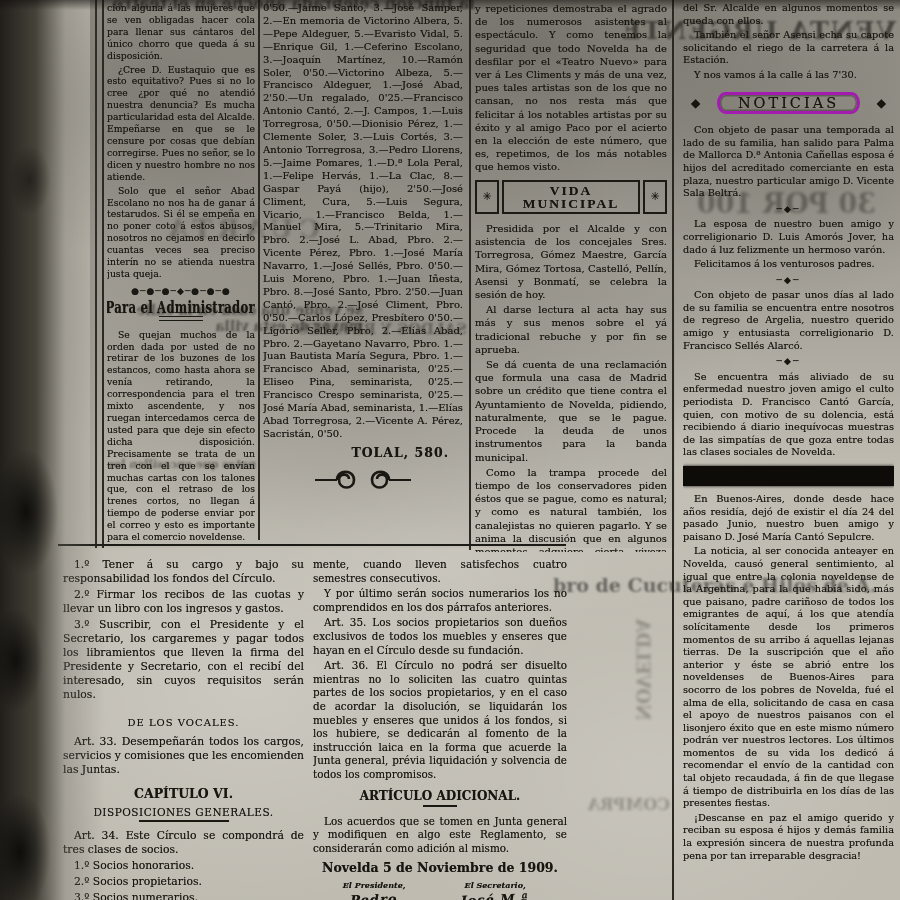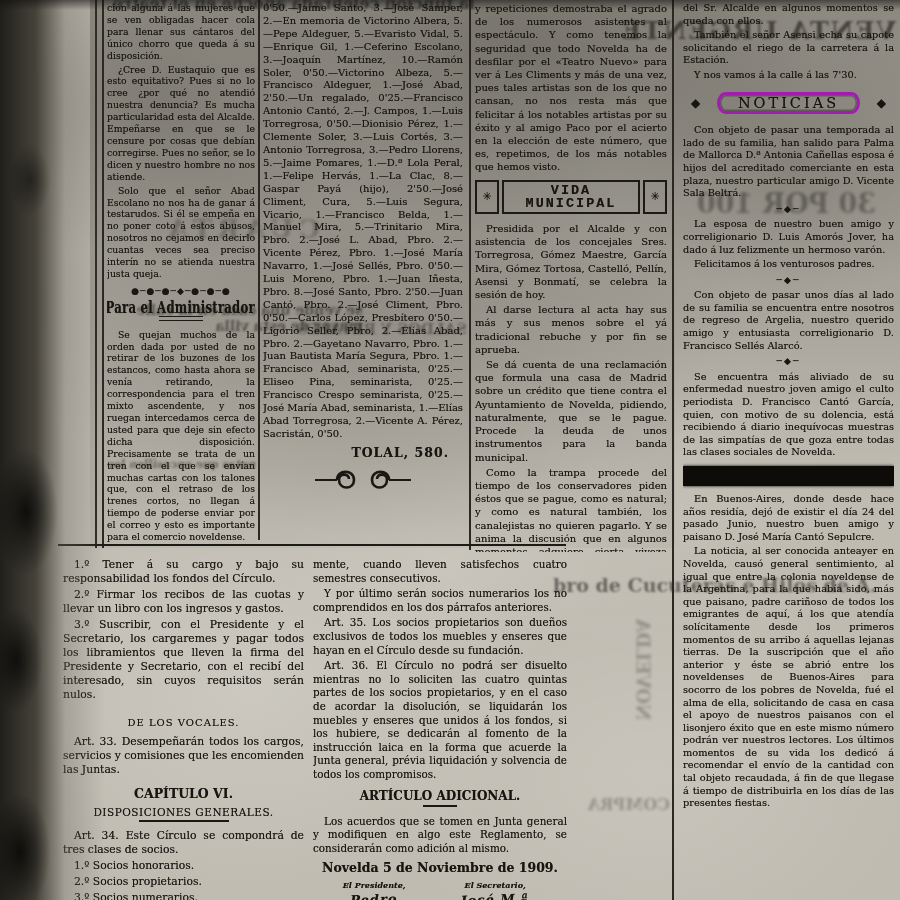--- a/index.html
+++ b/index.html
@@ -45,21 +45,21 @@
   .bl{left:63px;top:558px;width:241px;height:342px;font-size:10.8px;line-height:14px;}
   .bm{left:313px;top:558px;width:254px;height:342px;font-size:10.4px;line-height:13.6px;}
 
   .chain{ text-align:center;text-indent:0;font-size:9px;letter-spacing:1px;margin:6px 0 2px;color:#1a1813;}
   .sec-head{display:block;text-align:center;font-weight:bold;font-size:11.5px;white-space:nowrap;
     transform:scale(1.02,1.45);transform-origin:center top;margin:2px 0 10px;letter-spacing:.2px;}
   .sec-head-under{width:44px;height:3px;border-top:1px solid #1a1813;border-bottom:1px solid #1a1813;margin:-6px auto 8px;}
 
   .vm-wrap{display:flex;align-items:stretch;gap:3px;margin:6px 0 8px;text-indent:0;}
   .vm-box{border:2px solid #1c1a15;padding:2px 6px;font-weight:bold;letter-spacing:2px;
-    font-size:13.5px;flex:1;text-align:center;font-family:Liberation Mono, monospace;}
+    font-size:13.5px;flex:1;text-align:center;font-family:Liberation Serif, serif;}
   .vm-orn{border:2px solid #1c1a15;width:20px;display:flex;align-items:center;justify-content:center;font-size:11px;}
 
   .not-wrap{position:relative;margin:10px 6px 10px;text-indent:0;text-align:center;}
   .not-box{display:inline-block;border:3px solid #a21caf;border-radius:16px/20px;
     padding:2px 18px;font-weight:normal;letter-spacing:3px;font-size:14.5px;
     box-shadow:0 0 0 1.5px rgba(20,18,13,.0), inset 0 0 0 1.5px rgba(20,18,13,.35);}
   .not-dia{position:absolute;top:50%;transform:translateY(-50%);font-size:12px;}
   .not-dia.l{left:2px;} .not-dia.r{right:2px;}
 
   .total-line{text-align:right;text-indent:0;font-weight:bold;font-size:12.5px;letter-spacing:1px;margin:6px 14px 2px 0;}
@@ -161,20 +161,21 @@
     <div class="divider">─◆─</div>
     <p>La esposa de nuestro buen amigo y correligionario D. Luis Amorós Jover, ha dado á luz felizmente un hermoso varón.</p>
     <p>Felicitamos á los venturosos padres.</p>
     <div class="divider">─◆─</div>
     <p>Con objeto de pasar unos días al lado de su familia se encuentra entre nosotros de regreso de Argelia, nuestro querido amigo y entusiasta correligionario D. Francisco Sellés Alarcó.</p>
     <div class="divider">─◆─</div>
     <p>Se encuentra más aliviado de su enfermedad nuestro joven amigo el culto periodista D. Francisco Cantó García, quien, con motivo de su dolencia, está recibiendo á diario inequívocas muestras de las simpatías de que goza entre todas las clases sociales de Novelda.</p>
     <div class="bar"></div>
     <p>En Buenos-Aires, donde desde hace años residía, dejó de existir el día 24 del pasado Junio, nuestro buen amigo y paisano D. José María Cantó Sepulcre.</p>
     <p>La noticia, al ser conocida anteayer en Novelda, causó general sentimiento, al igual que entre la colonia noveldense de la Argentina, para la que había sido, más que paisano, padre cariñoso de todos los emigrantes de aquí, á los que atendía solícitamente desde los primeros momentos de su arribo á aquellas lejanas tierras. De la suscripción que el año anterior y éste se abrió entre los noveldenses de Buenos-Aires para socorro de los pobres de Novelda, fué el alma de ella, solicitando de casa en casa el apoyo de nuestros paisanos con el lisonjero éxito que en este mismo número podrán ver nuestros lectores. Los últimos momentos de su vida los dedicó á recomendar el envío de la cantidad con tal objeto recaudada, á fin de que llegase á tiempo de distribuirla en los días de las presentes fiestas.</p>
+    <p>¡Descanse en paz el amigo querido y reciban su esposa é hijos y demás familia la expresión sincera de nuestra profunda pena por tan irreparable desgracia!</p>
 
   </div>
 
   <div class="col bl">
     <p>1.º Tener á su cargo y bajo su responsabilidad los fondos del Círculo.</p>
     <p>2.º Firmar los recibos de las cuotas y llevar un libro con los ingresos y gastos.</p>
     <p>3.º Suscribir, con el Presidente y el Secretario, los cargaremes y pagar todos los libramientos que lleven la firma del Presidente y Secretario, con el recibí del interesado, sin cuyos requisitos serán nulos.</p>
     <div class="center vocales">DE LOS VOCALES.</div>
     <p>Art. 33. Desempeñarán todos los cargos, servicios y comisiones que les encomienden las Juntas.</p>
     <div class="center cap">CAPÍTULO VI.</div>

